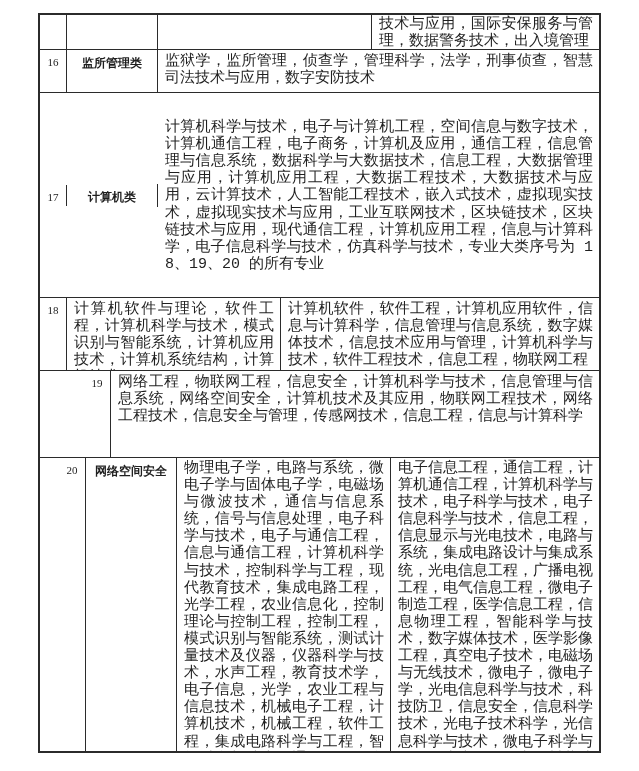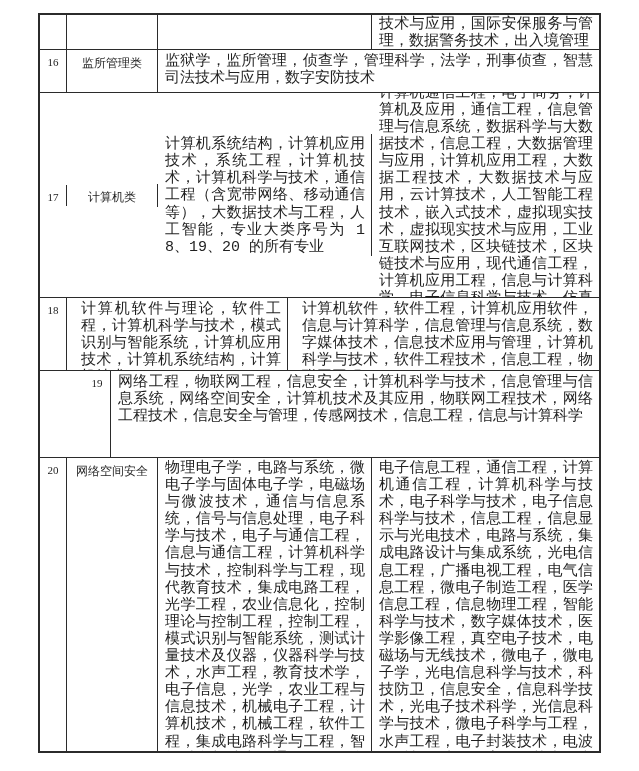--- a/index.html
+++ b/index.html
@@ -35,20 +35,21 @@
     display: flex;
     flex-direction: row;
     box-sizing: border-box;
     border-bottom: 1px solid #2b2b2b;
     overflow: hidden;
     flex: 0 0 auto;
   }
   .row:last-child {
     border-bottom: none;
     flex: 1 1 auto;
+    padding-left: 19px;
   }
   .cell {
     box-sizing: border-box;
     border-right: 1px solid #2b2b2b;
     overflow: hidden;
   }
   .cell:last-child { border-right: none; }
   .c-num {
     width: 27px;
     flex: 0 0 27px;
@@ -56,21 +57,21 @@
     padding-top: 4px;
     font-size: 11px;
     line-height: 17px;
   }
   .c-cat {
     width: 91px;
     flex: 0 0 91px;
     text-align: center;
     padding: 4px 3px 0 3px;
     font-size: 12px;
-    font-weight: normal;
+    font-weight: bold;
     line-height: 19px;
   }
   .c-majors {
     padding: 3px 6px 0 7px;
     font-size: 15px;
     line-height: 17.1px;
     text-align: justify;
     word-break: break-all;
     font-family: Liberation Mono, monospace;
   }
@@ -79,21 +80,21 @@
     flex: 0 0 214px;
   }
   .c-b {
     flex: 1 1 auto;
   }
   .r0 { height: 35px; }
   .r0 .c-majors { padding-top: 1px; }
   .r1 { height: 43px; }
   .r2 { height: 205px; align-items: center; }
   .r2 .c-majors { padding-top: 2px; }
-  .r3 { height: 73px; gap: 7px; }
+  .r3 { height: 73px; }
   .r4 { height: 87px; padding-left: 44px; }
   .r5 .c-majors { padding-top: 2px; }
 </style>
 </head>
 <body>
 
 <div class="page">
   <div class="doc-table">
 
     <div class="row r0">
@@ -105,21 +106,20 @@
 
     <div class="row r1">
       <div class="cell c-num">16</div>
       <div class="cell c-cat">监所管理类</div>
       <div class="cell c-majors c-b">监狱学，监所管理，侦查学，管理科学，法学，刑事侦查，智慧司法技术与应用，数字安防技术</div>
     </div>
 
     <div class="row r2">
       <div class="cell c-num">17</div>
       <div class="cell c-cat">计算机类</div>
-      <div class="cell c-majors c-a">计算机系统结构，计算机应用技术，系统工程，计算机技术，计算机科学与技术，通信工程（含宽带网络、移动通信等），大数据技术与工程，人工智能，专业大类序号为 18、19、20 的所有专业</div>
       <div class="cell c-majors c-b">计算机科学与技术，电子与计算机工程，空间信息与数字技术，计算机通信工程，电子商务，计算机及应用，通信工程，信息管理与信息系统，数据科学与大数据技术，信息工程，大数据管理与应用，计算机应用工程，大数据工程技术，大数据技术与应用，云计算技术，人工智能工程技术，嵌入式技术，虚拟现实技术，虚拟现实技术与应用，工业互联网技术，区块链技术，区块链技术与应用，现代通信工程，计算机应用工程，信息与计算科学，电子信息科学与技术，仿真科学与技术，专业大类序号为 18、19、20 的所有专业</div>
     </div>
 
     <div class="row r3">
       <div class="cell c-num">18</div>
       <div class="cell c-majors c-a">计算机软件与理论，软件工程，计算机科学与技术，模式识别与智能系统，计算机应用技术，计算机系统结构，计算机技术</div>
       <div class="cell c-majors c-b">计算机软件，软件工程，计算机应用软件，信息与计算科学，信息管理与信息系统，数字媒体技术，信息技术应用与管理，计算机科学与技术，软件工程技术，信息工程，物联网工程</div>
     </div>
 
     <div class="row r4">

